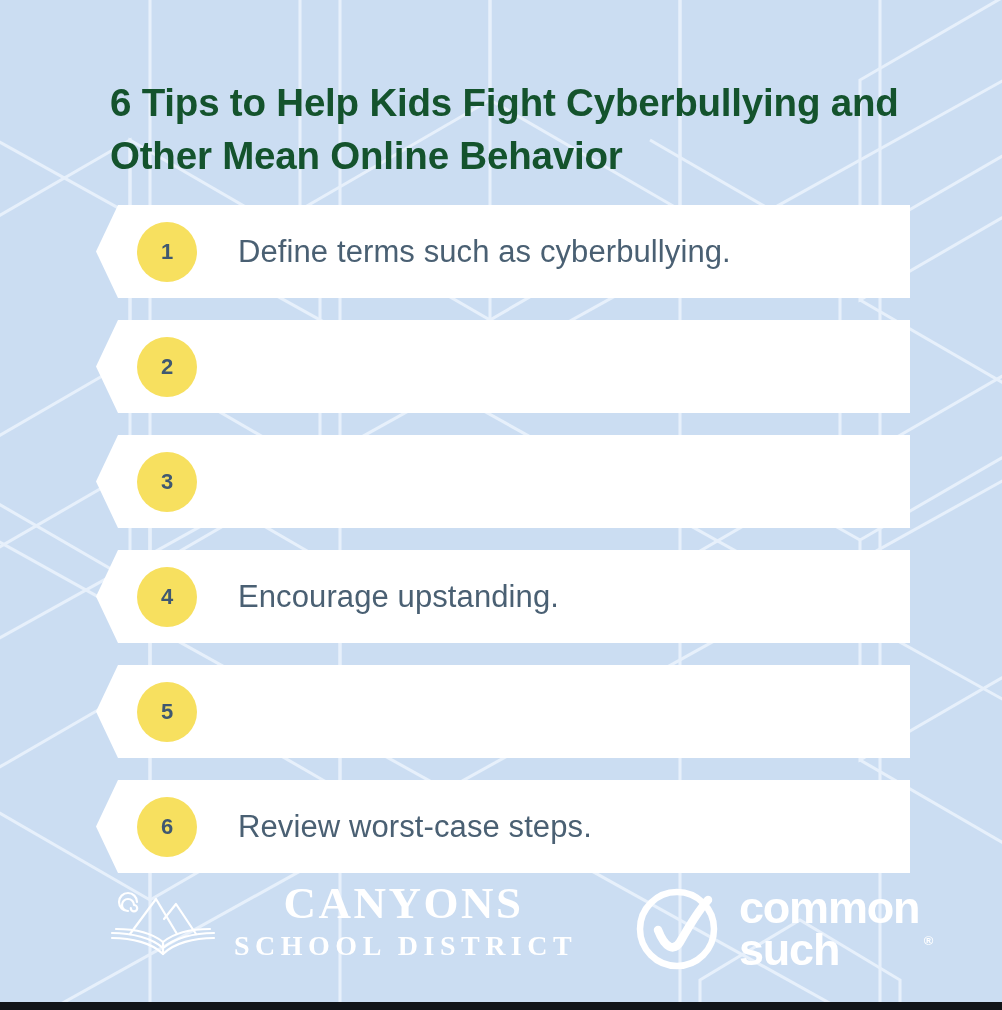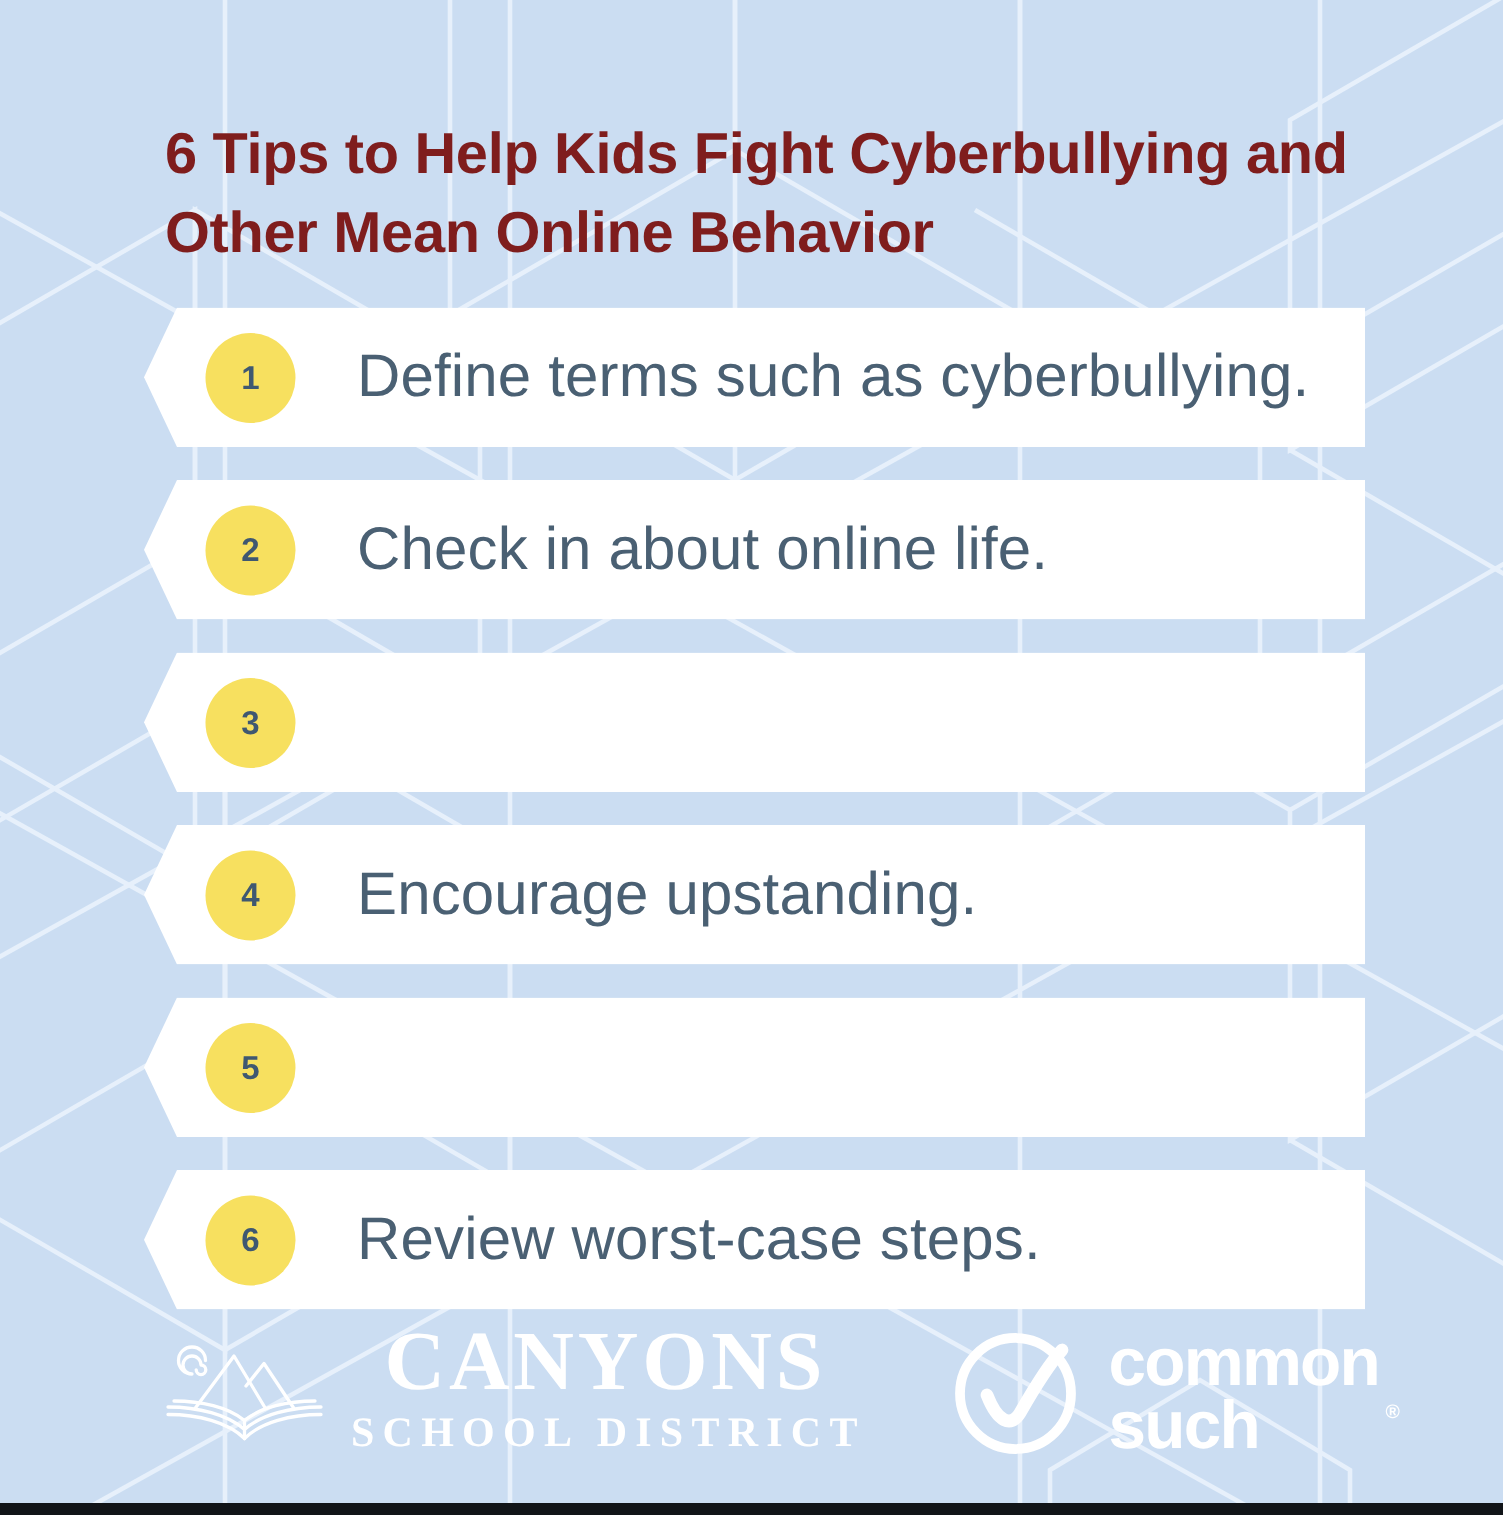--- a/index.html
+++ b/index.html
@@ -32,21 +32,21 @@
   
   #title {
     position: absolute;
     left: 110px;
     top: 76px;
     width: 810px;
     font-size: 38.5px;
     font-weight: 700;
     line-height: 1.38;
     letter-spacing: -0.2px;
-    color: #7f1d1d;
+    color: #14532d;
   }
 
   
   #tips {
     position: absolute;
     left: 96px;
     top: 205px;
     width: 814px;
   }
 
@@ -86,21 +86,21 @@
     font-size: 22px;
     font-weight: 700;
     color: #3f5871;
     flex: 0 0 auto;
   }
 
   .tip-text {
     position: relative;
     z-index: 2;
     margin-left: 41px;
-    font-size: 40px;
+    font-size: 31px;
     font-weight: 400;
     color: #4a6073;
     white-space: nowrap;
     letter-spacing: 0.1px;
   }
 
   
   #footer {
     position: absolute;
     left: 0;
@@ -121,21 +121,21 @@
 
   #canyons-words {
     margin-left: 8px;
     display: flex;
     flex-direction: column;
     align-items: center;
   }
 
   #canyons-name {
     font-family: "Liberation Serif", serif;
-    font-size: 56px;
+    font-size: 45px;
     font-weight: 700;
     letter-spacing: 2.5px;
     color: #ffffff;
     line-height: 1;
   }
 
   #canyons-sub {
     font-family: "Liberation Serif", serif;
     font-size: 28px;
     font-weight: 700;
@@ -247,21 +247,20 @@
 
     <div class="tip-row">
       <div class="tip-plate"></div>
       <div class="tip-badge">1</div>
       <div class="tip-text">Define terms such as cyberbullying.</div>
     </div>
 
     <div class="tip-row">
       <div class="tip-plate"></div>
       <div class="tip-badge">2</div>
-      <div class="tip-text">Check in about online life.</div>
     </div>
 
     <div class="tip-row">
       <div class="tip-plate"></div>
       <div class="tip-badge">3</div>
     </div>
 
     <div class="tip-row">
       <div class="tip-plate"></div>
       <div class="tip-badge">4</div>

